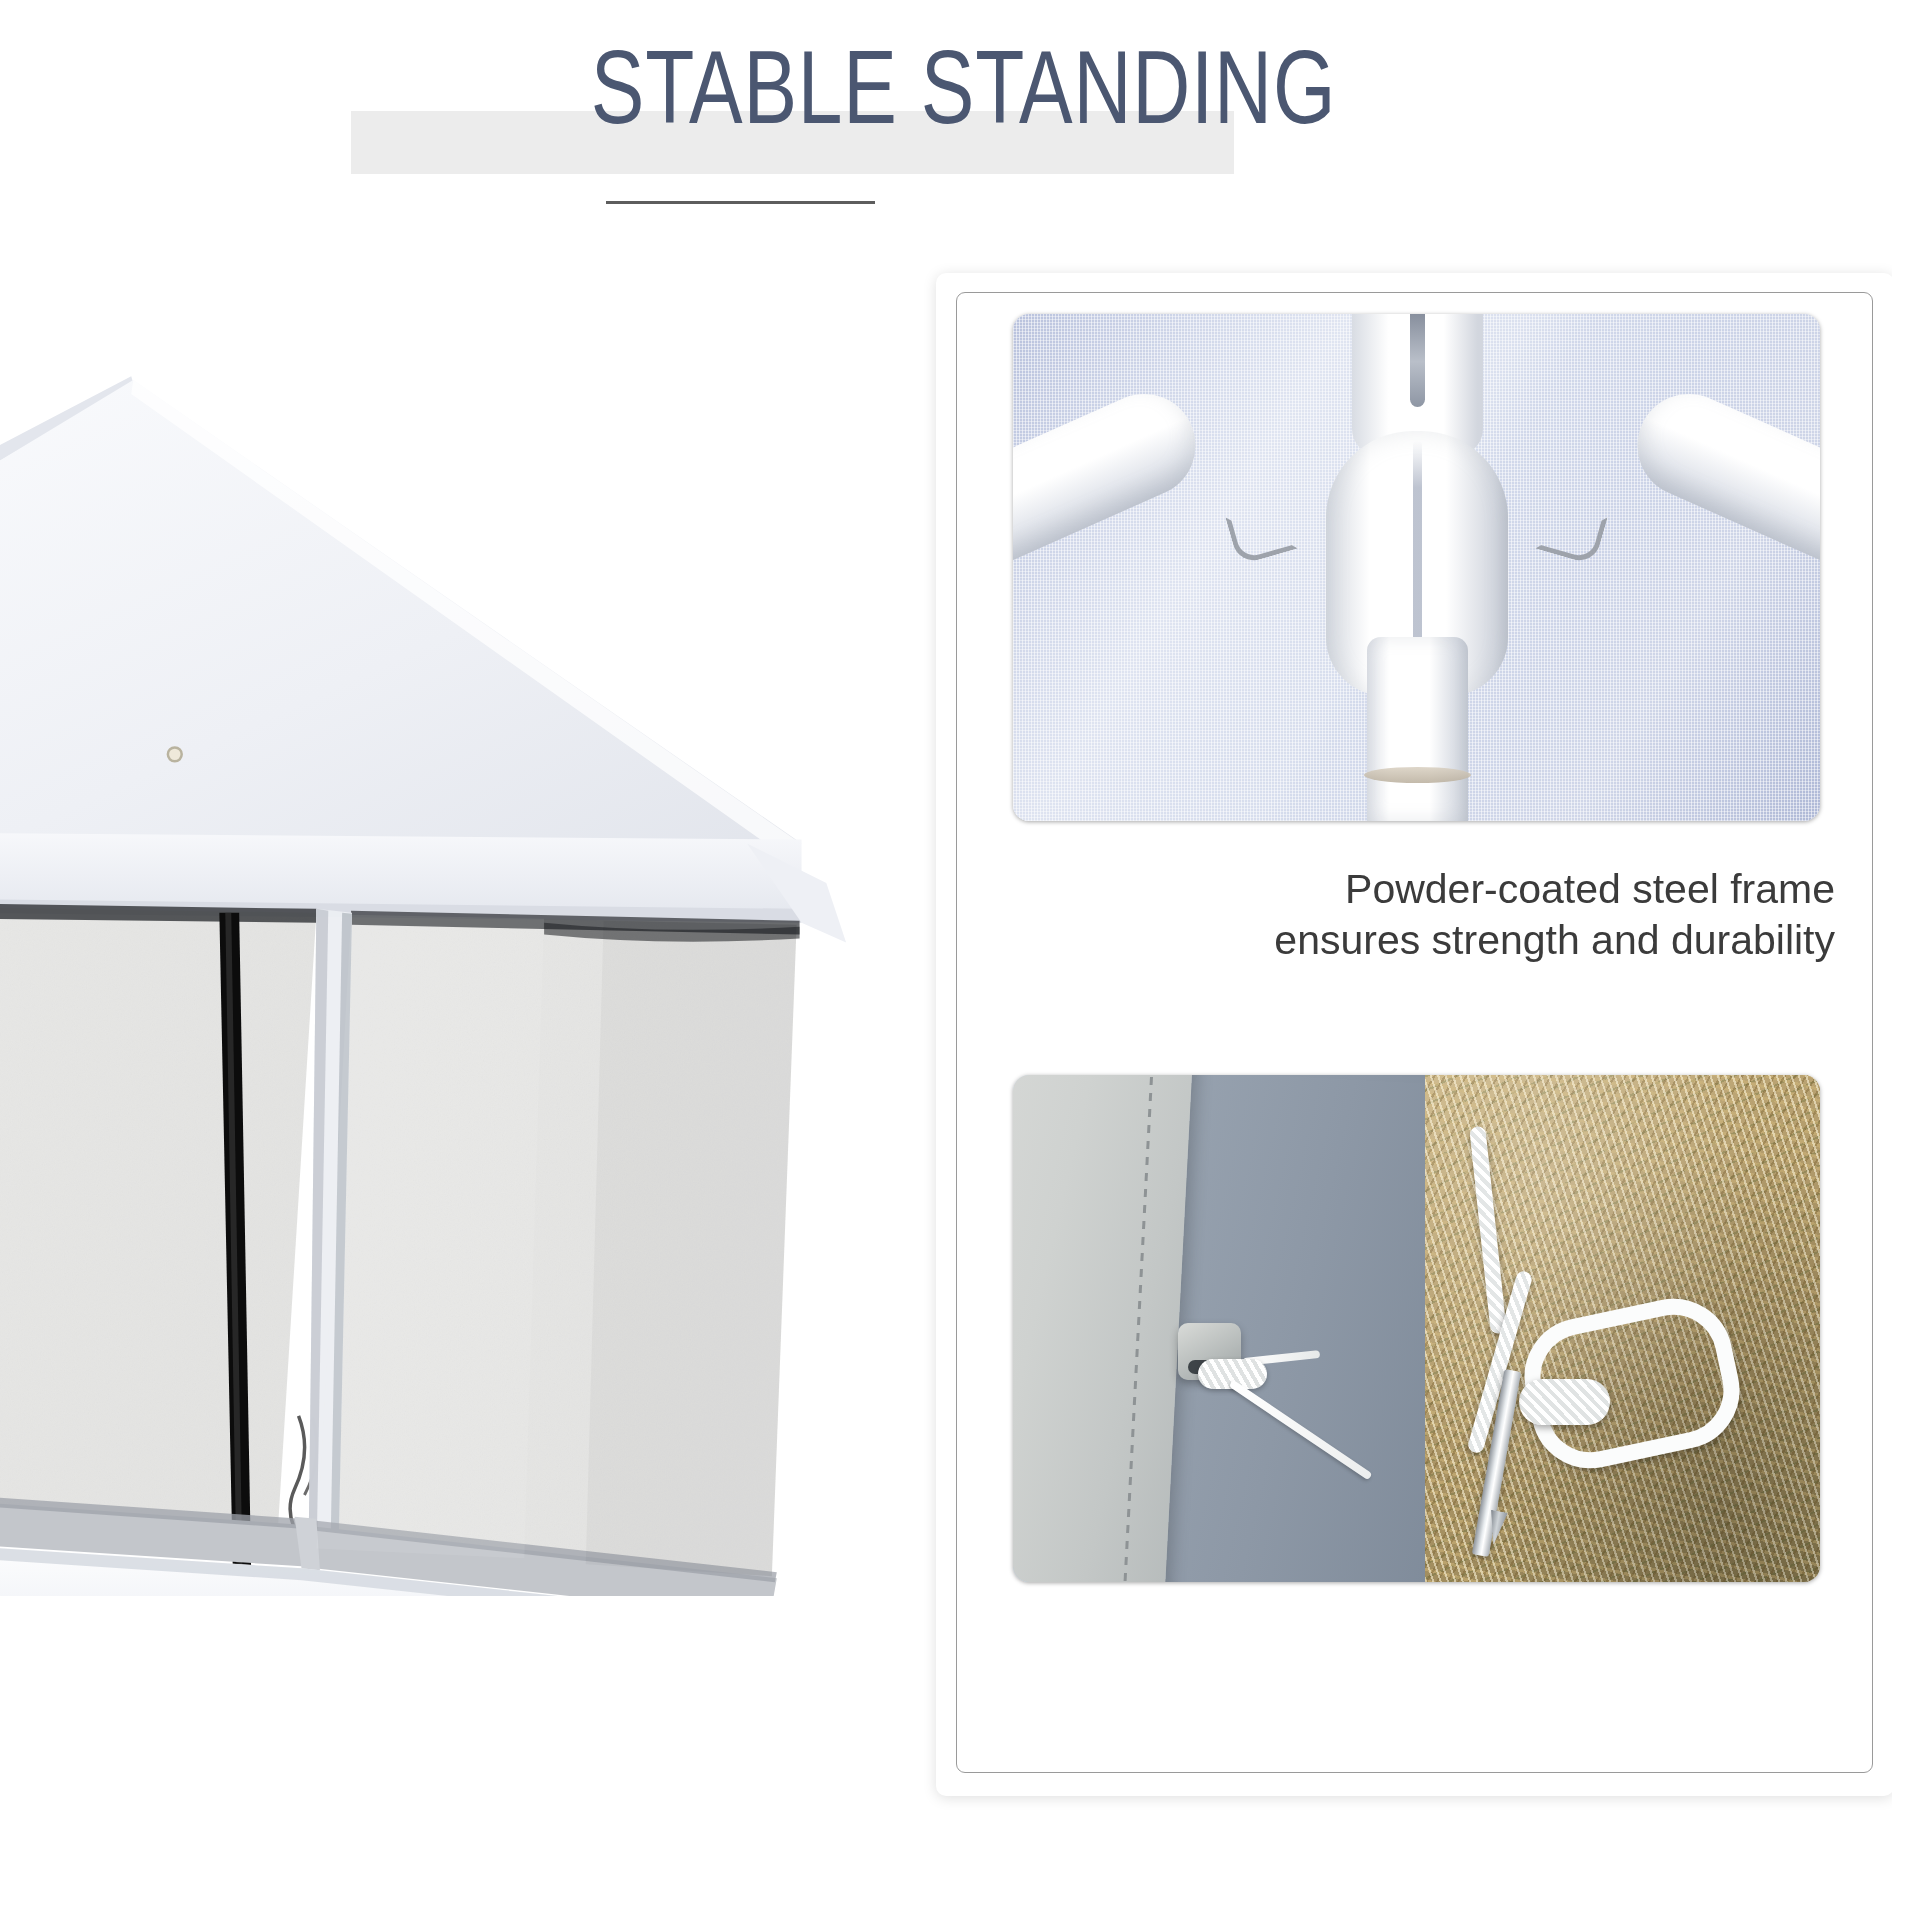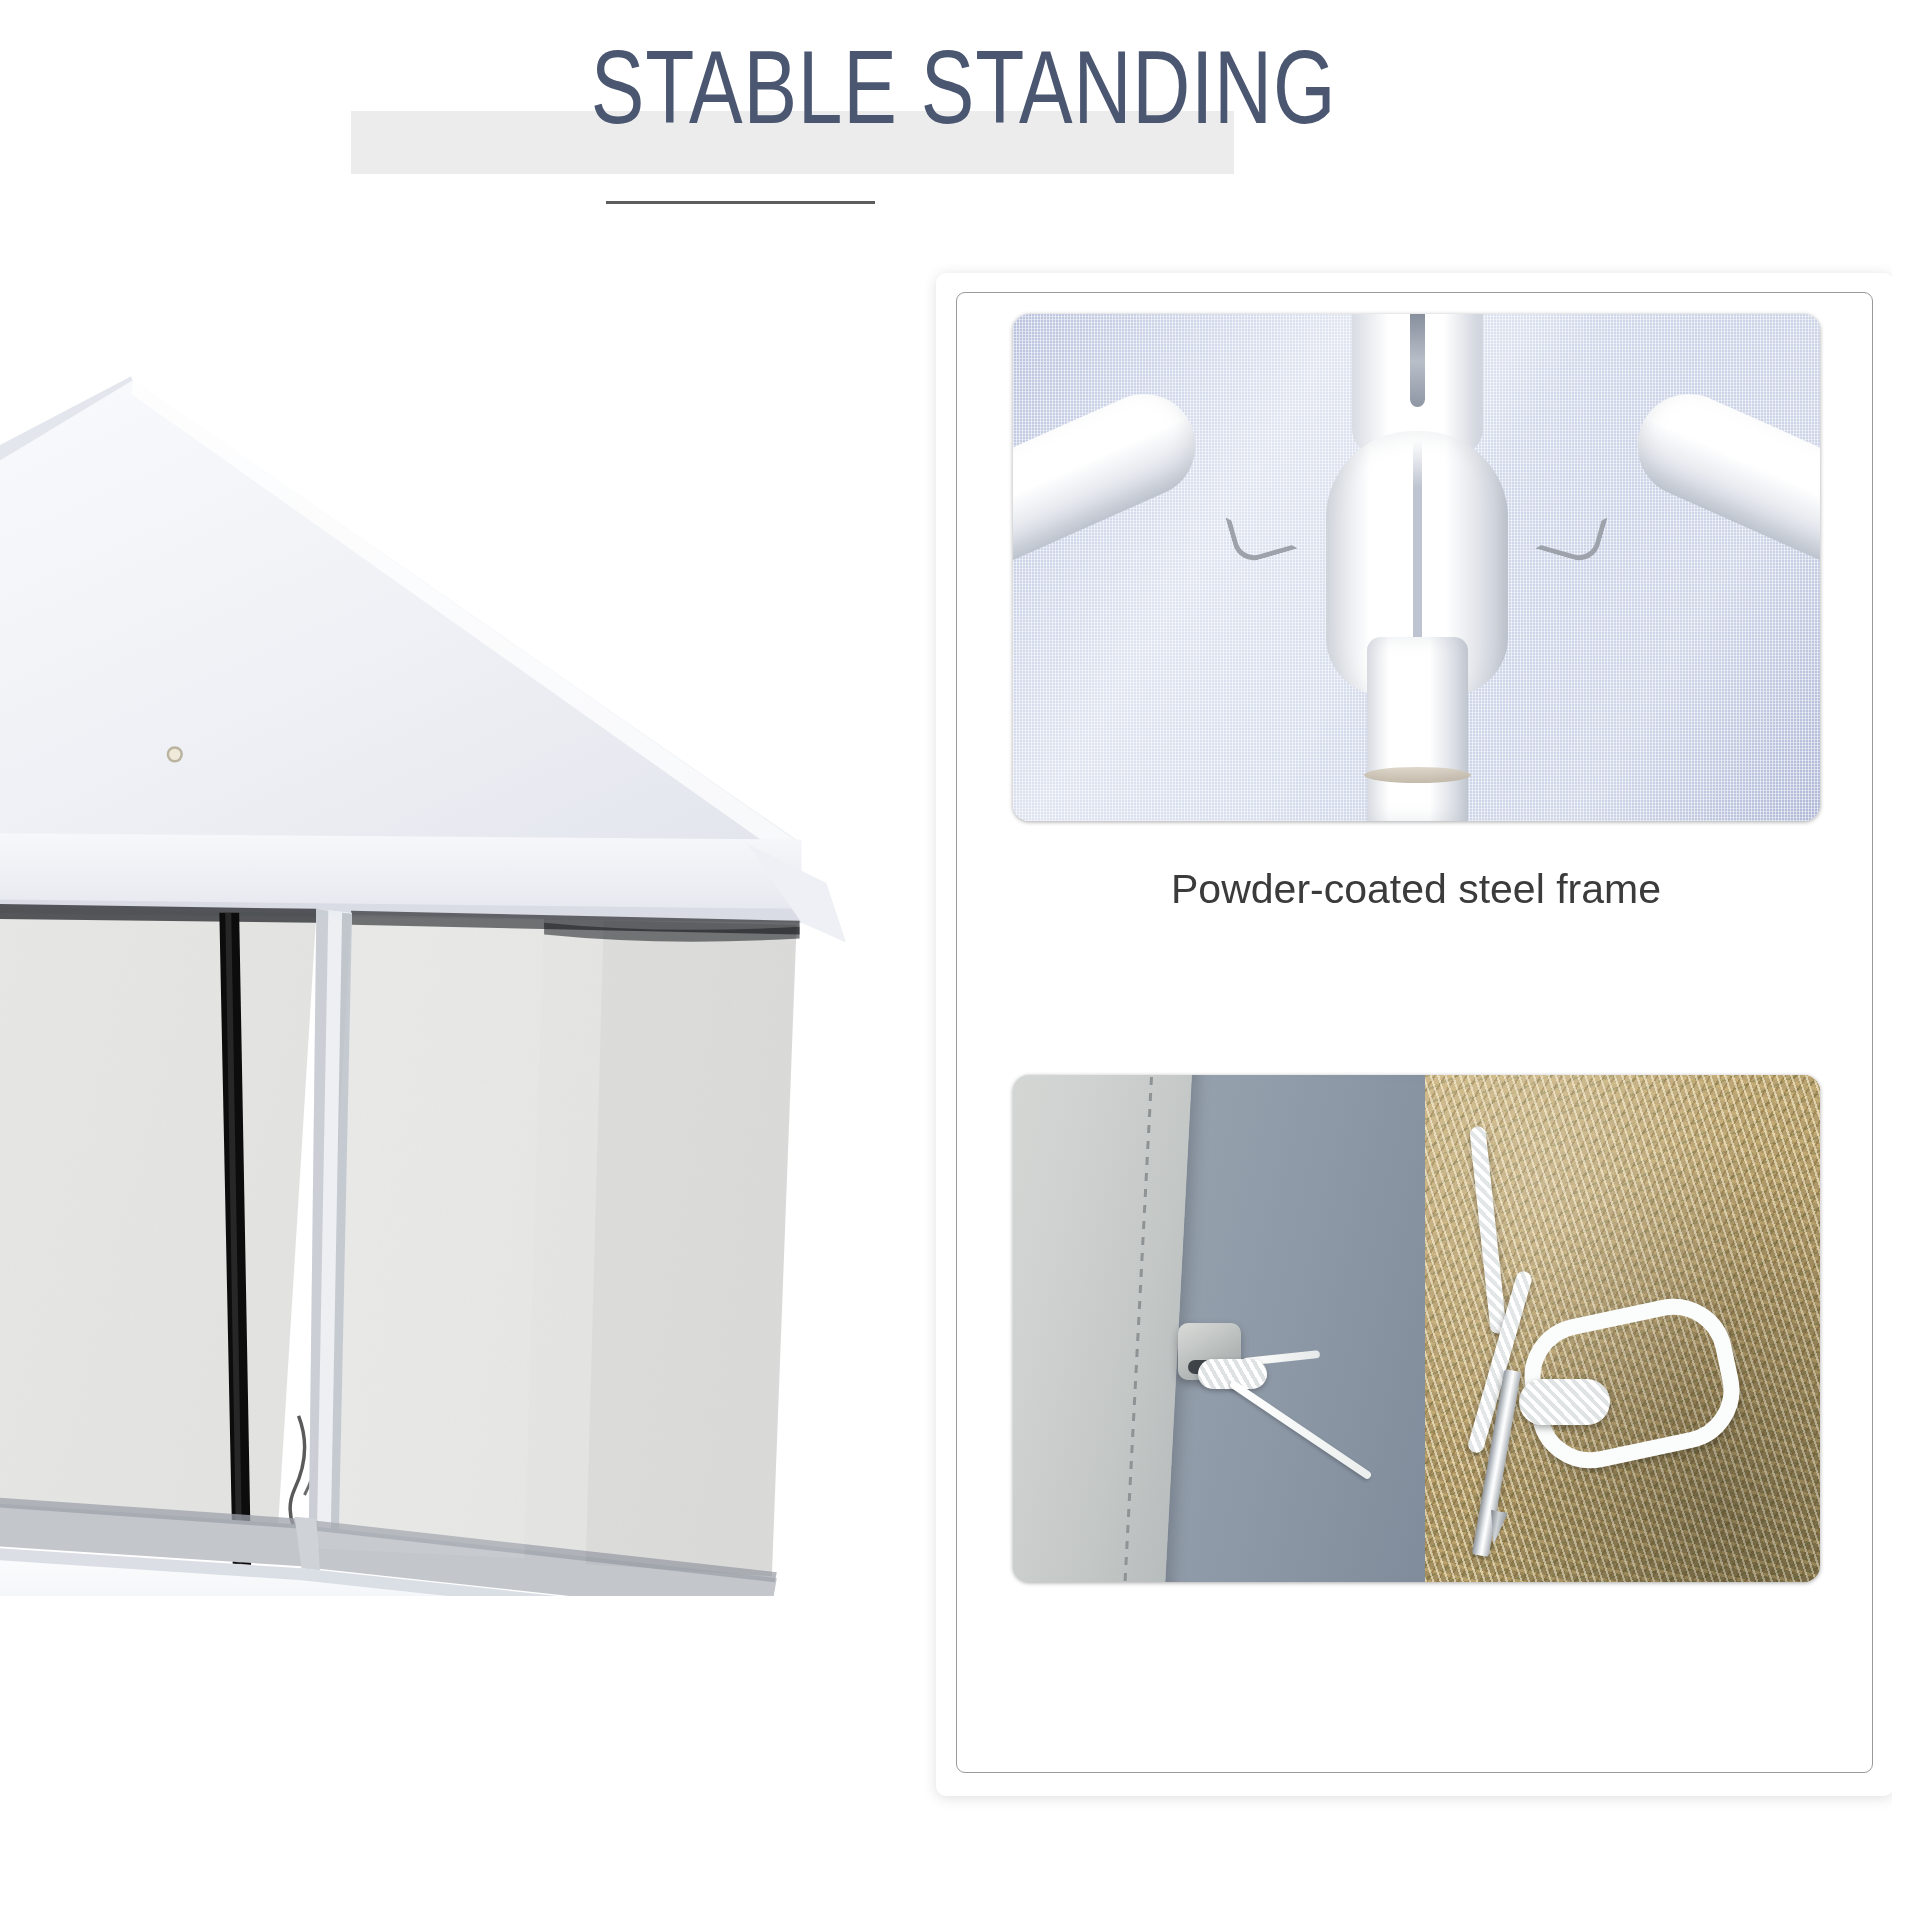--- a/index.html
+++ b/index.html
@@ -250,21 +250,21 @@
   .stake-tip{
     position:absolute;left:16%;top:86%;width:17px;height:34px;
     background:linear-gradient(90deg,#7d838a,#cfd4d8 50%,#8e949b);
     transform:rotate(10deg);
     clip-path:polygon(0 0,100% 0,50% 100%);
   }
 
   
   .caption{
     position:absolute;left:40px;width:838px;
-    text-align:center;
+    text-align:right;
     color:#3b3b3b;
     font-size:41px;
     line-height:51px;
     font-weight:400;
   }
   .caption span{display:block;}
   .feature-1 .caption{top:550px;}
   .feature-2 .caption{top:550px;}
 
   
@@ -391,20 +391,21 @@
             <div class="hub-body"></div>
             <div class="hub-seam"></div>
             <div class="hub-hook h1"></div>
             <div class="hub-hook h2"></div>
             <div class="hub-stem"></div>
             <div class="hub-collar"></div>
           </div>
         </div>
         <div class="caption">
           <span>Powder-coated steel frame</span>
+          <span>ensures strength and durability</span>
         </div>
       </div>
 
       <div class="feature feature-2">
         <div class="photo-frame">
           <div class="split">
 
             <div class="split-left">
               <div class="fab-sky"></div>
               <div class="fab-panel-back"></div>

